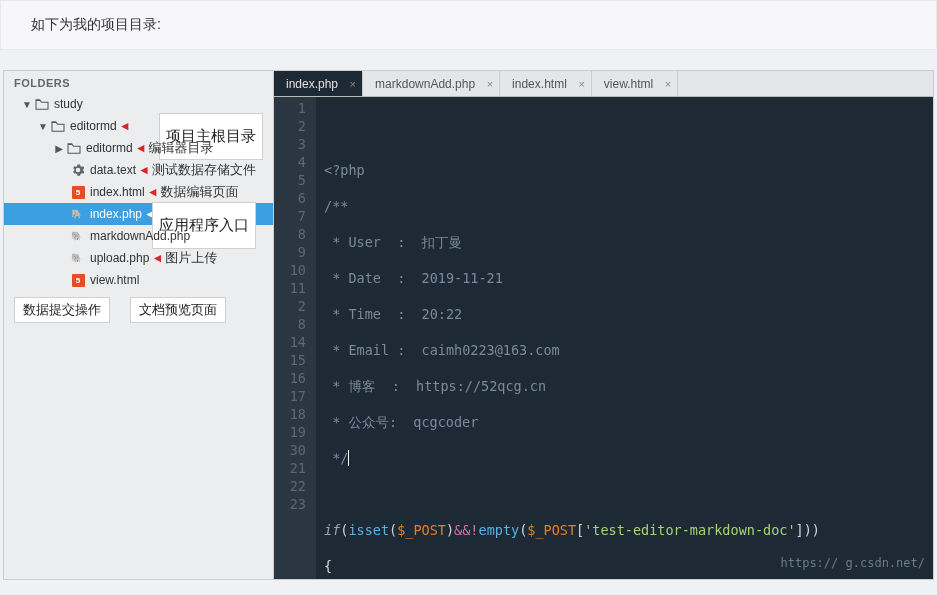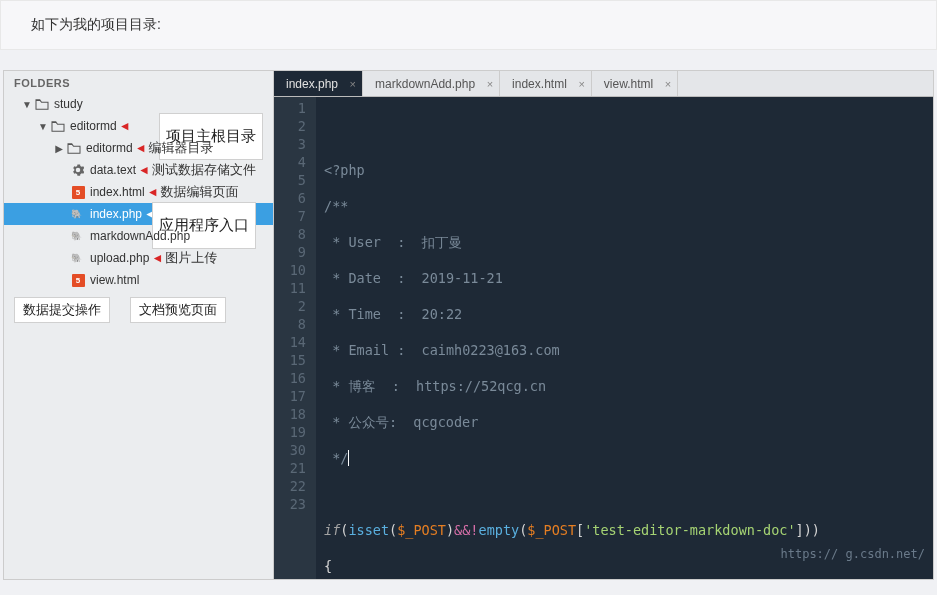--- a/index.html
+++ b/index.html
@@ -42,21 +42,21 @@
 .p-comment { color: #7a8a99; }
 .p-keyword { color: #a3a3a3; font-style: italic; text-align: right; }
 .p-func { color: #5ab0e0; }
 .p-var { color: #e67e22; }
 .p-str { color: #a5d373; }
 .p-op { color: #d66fa8; }
 .p-punc { color: #d4d4d4; }
 .p-php { color: #7a8a99; }
 .cursor { border-left: 1px solid #fff; animation: blink 1s step-start infinite; }
 @keyframes blink { 50% { opacity: 0; } }
-.watermark { position: absolute; right: 8px; bottom: 16px; font-size: 12px; color: #6a7a8a; }
+.watermark { position: absolute; right: 8px; bottom: 7px; font-size: 12px; color: #6a7a8a; }
 
 
 .folder-outline { fill: none; stroke: #555; stroke-width: 1.2; }
 </style>
 </head>
 <body>
 
 <div class="header-note">
   <span>如下为我的项目目录:</span>
 </div>

